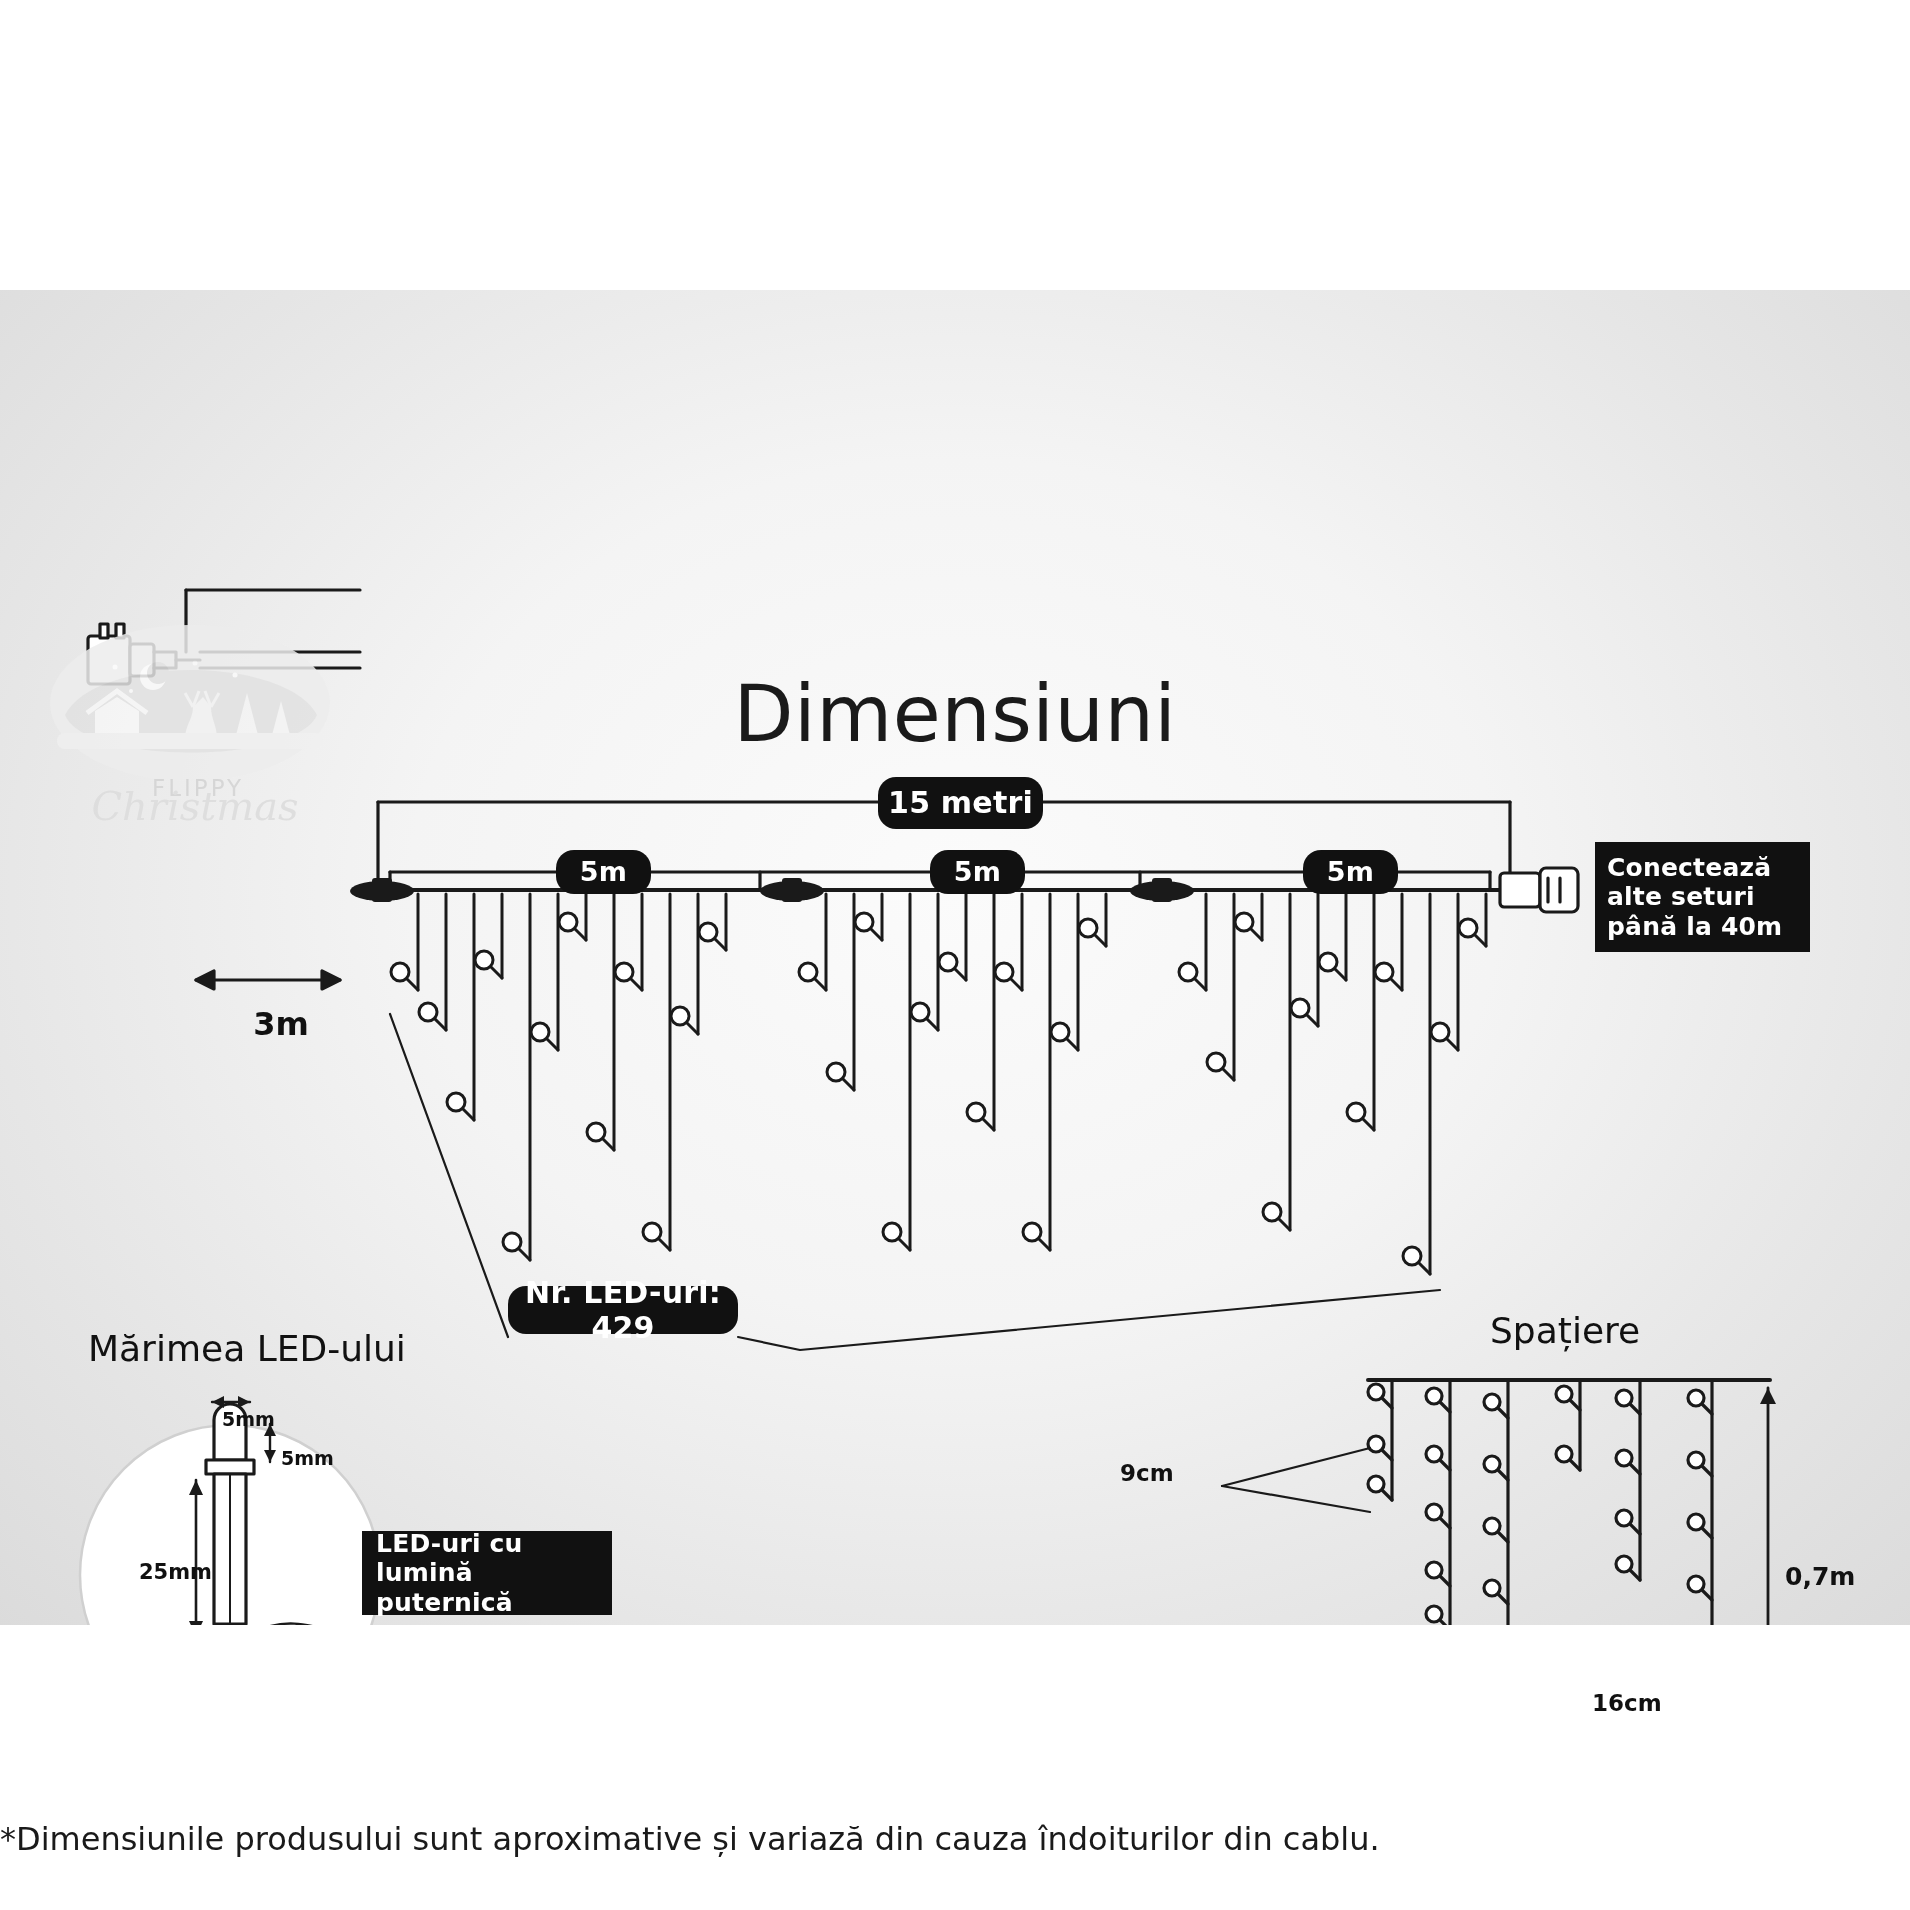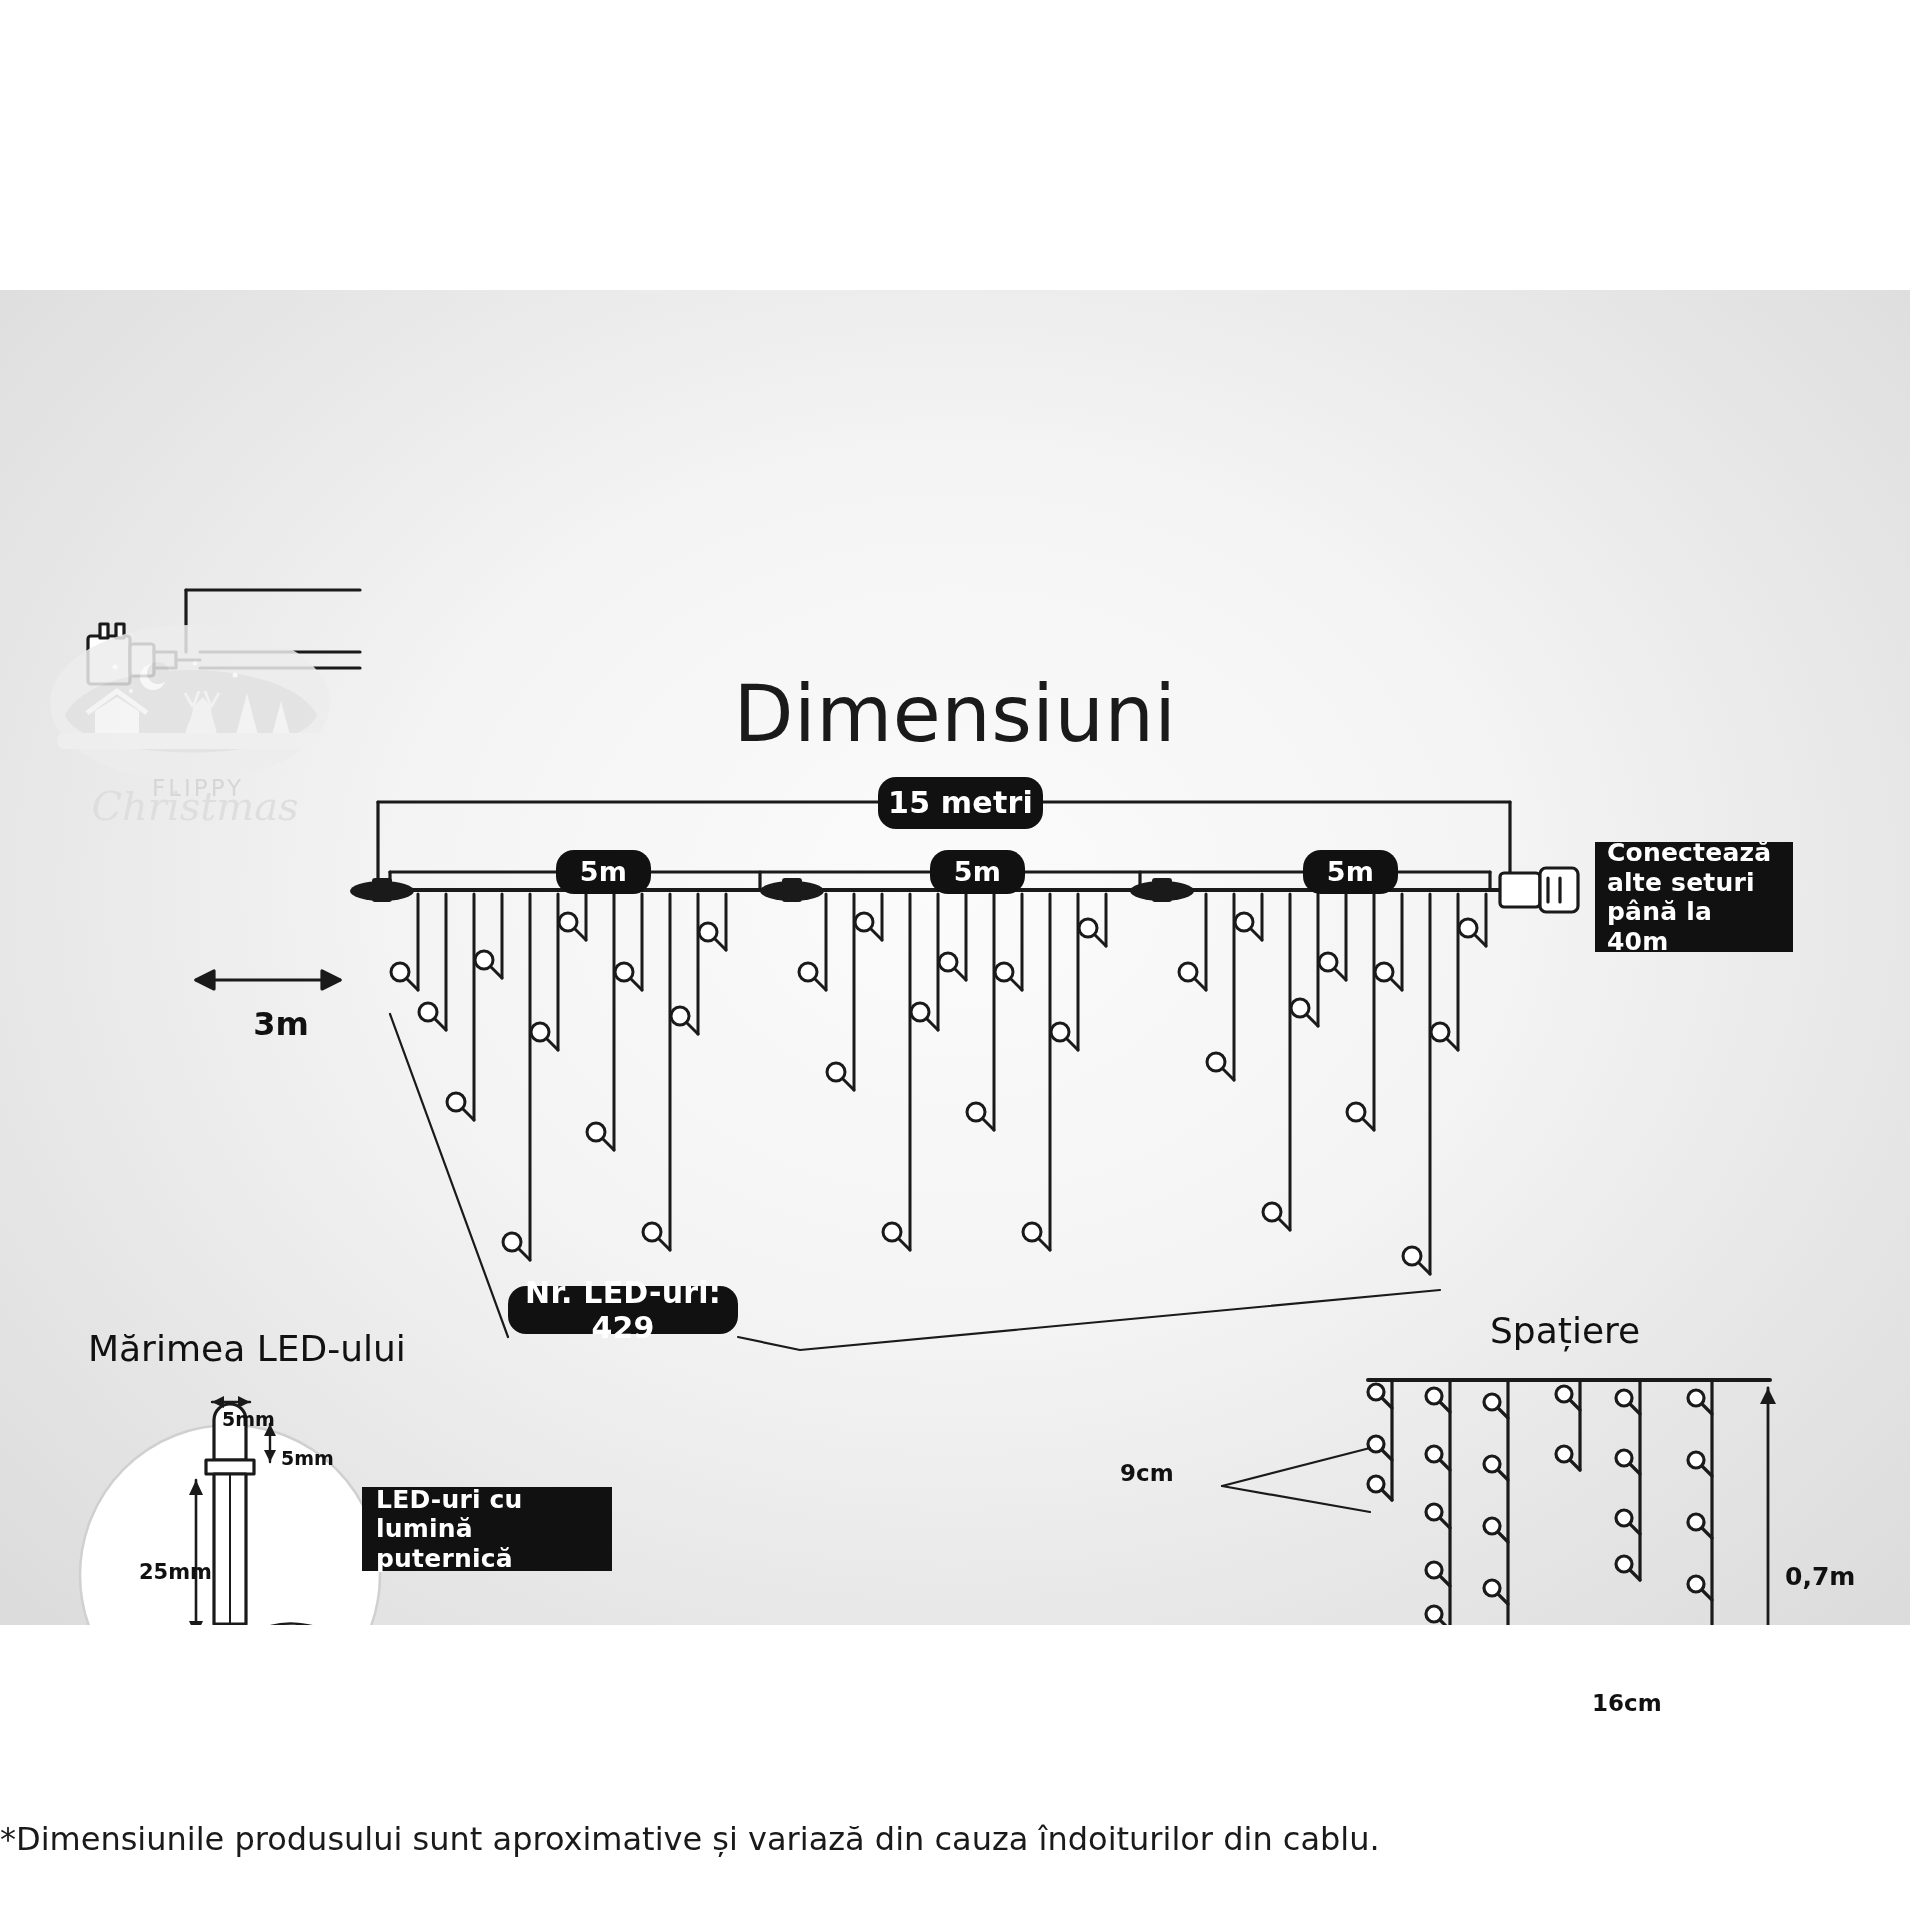--- a/index.html
+++ b/index.html
@@ -53,29 +53,29 @@
   }
   .chip.center { text-align: center; justify-content: center; border-radius: 18px; }
   #chip-total {
     left: 878px; top: 487px; width: 165px; height: 52px;
     font-size: 30px;
   }
   #chip-s1 { left: 556px; top: 560px; width: 95px; height: 44px; font-size: 27px; }
   #chip-s2 { left: 930px; top: 560px; width: 95px; height: 44px; font-size: 27px; }
   #chip-s3 { left: 1303px; top: 560px; width: 95px; height: 44px; font-size: 27px; }
   #chip-connect {
-    left: 1595px; top: 552px; width: 198px; height: 110px;
+    left: 1595px; top: 552px; width: 215px; height: 110px;
     font-size: 25px; padding: 8px 12px; justify-content: flex-start;
   }
   #chip-leds {
     left: 508px; top: 996px; width: 230px; height: 48px;
     font-size: 30px;
   }
   #chip-bright {
-    left: 362px; top: 1197px; width: 250px; height: 84px;
+    left: 362px; top: 1241px; width: 250px; height: 84px;
     font-size: 25px; padding: 7px 14px; justify-content: flex-start;
   }
   
   .txt {
     position: absolute;
     color: #111111;
     font-family: "DejaVu Sans", sans-serif;
   }
   #title {
     left: 0; top: 355px; width: 1910px;

